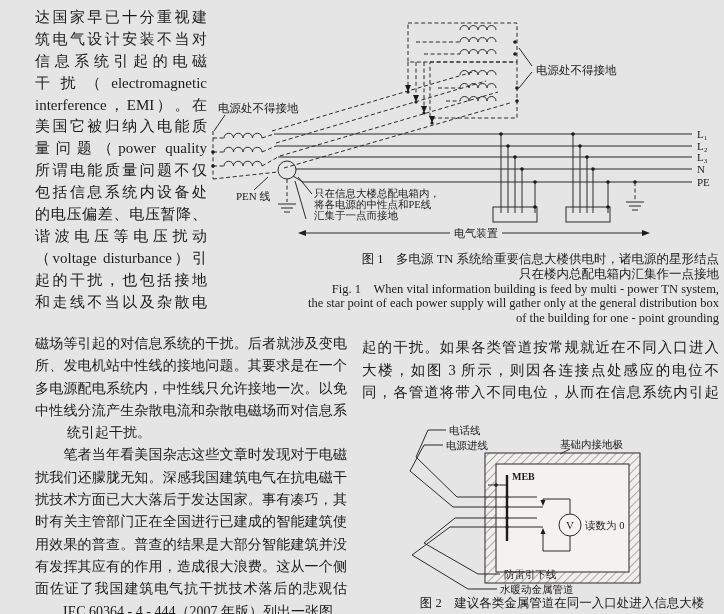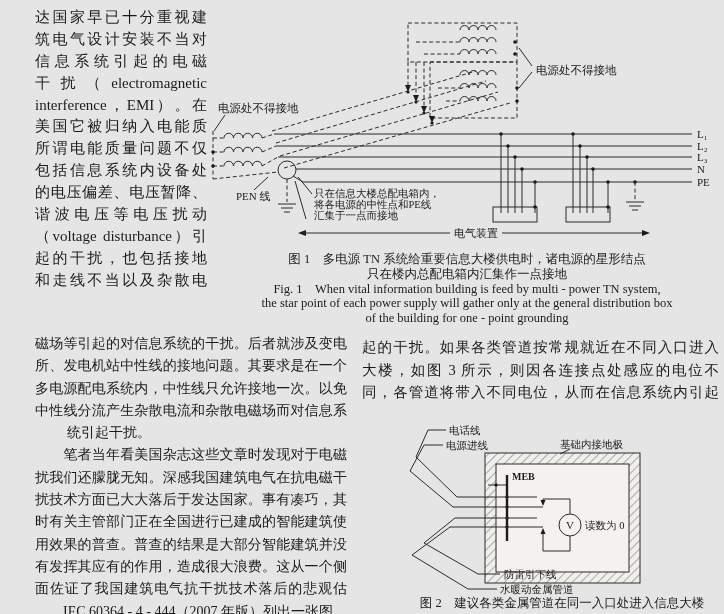--- a/index.html
+++ b/index.html
@@ -34,20 +34,21 @@
 <div class="page">
 
   <div class="col narrow" style="left:35px;top:7px;width:172px;">
 
   <div class="tl">达国家早已十分重视建</div>
       <div class="tl">筑电气设计安装不当对</div>
       <div class="tl">信息系统引起的电磁</div>
       <div class="tl">干扰（electromagnetic</div>
       <div class="tl">interference，EMI）。在</div>
       <div class="tl">美国它被归纳入电能质</div>
+      <div class="tl">量问题（power quality</div>
       <div class="tl">所谓电能质量问题不仅</div>
       <div class="tl">包括信息系统内设备处</div>
       <div class="tl">的电压偏差、电压暂降、</div>
       <div class="tl">谐波电压等电压扰动</div>
       <div class="tl">（voltage disturbance）引</div>
       <div class="tl">起的干扰，也包括接地</div>
       <div class="tl">和走线不当以及杂散电</div>
     </div>
 
   <div class="col wide" style="left:35px;top:333px;width:312px;">
@@ -220,21 +221,21 @@
 
     <g>
       <path class="arr" d="M88,233 l8,-3 l0,6 z"></path>
       <line class="ln" x1="92" y1="233" x2="240" y2="233"></line>
       <text x="244" y="237" font-size="11">电气装置</text>
       <line class="ln" x1="292" y1="233" x2="436" y2="233"></line>
       <path class="arr" d="M440,233 l-8,-3 l0,6 z"></path>
     </g>
   </svg>
 
-  <div class="caption" style="left:215px;top:252px;width:504px;">
+  <div class="caption" style="left:215px;top:252px;width:504px;text-align:right;">
     <div>图 1　多电源 TN 系统给重要信息大楼供电时，诸电源的星形结点</div>
     <div>只在楼内总配电箱内汇集作一点接地</div>
     <div>Fig. 1　When vital information building is feed by multi - power TN system,</div>
     <div>the star point of each power supply will gather only at the general distribution box</div>
     <div>of the building for one - point grounding</div>
   </div>
 
   <svg style="left:400px;top:423px;" width="324" height="172" viewBox="0 0 324 172">
     <defs>
       <pattern id="hatch" patternUnits="userSpaceOnUse" width="6" height="6" patternTransform="rotate(45)">

